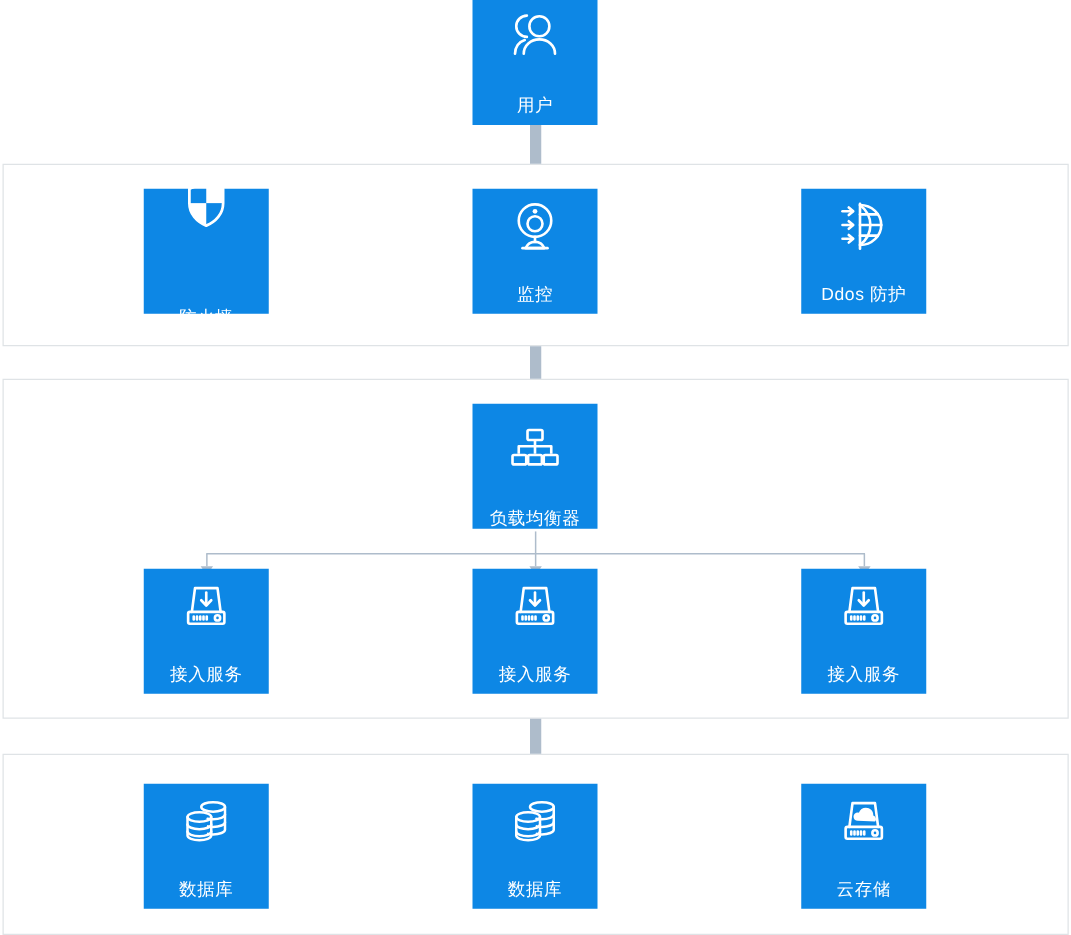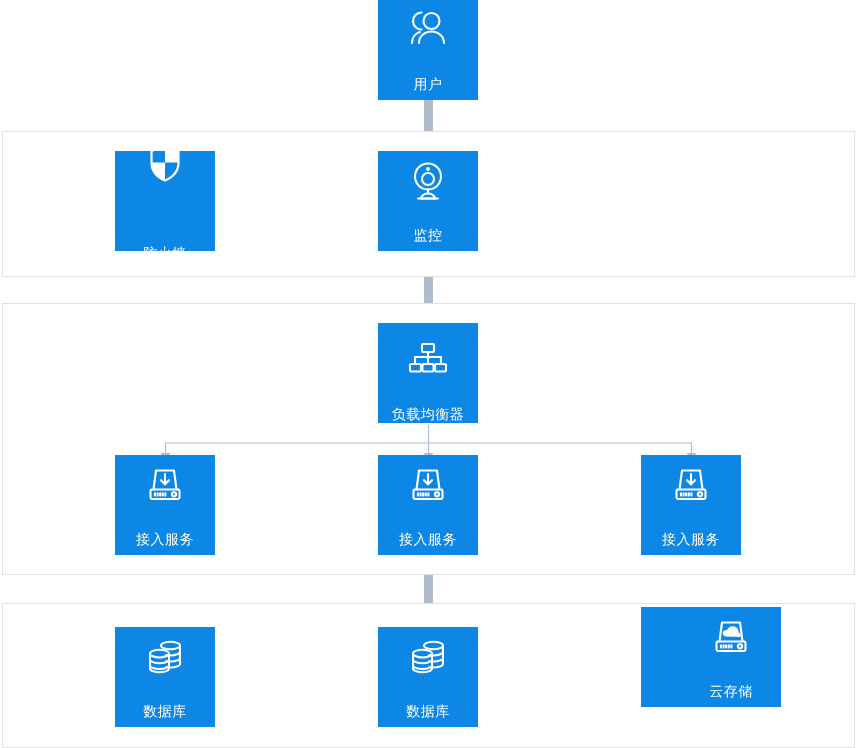--- a/index.html
+++ b/index.html
@@ -84,21 +84,21 @@
   .t-user    { left: 378px; top: 0px;   }
   .t-fw      { left: 115px; top: 151px; gap: 36px; }
   .t-mon     { left: 378px; top: 151px; text-align: center; }
   .t-ddos    { left: 641px; top: 151px; }
   .t-lb      { left: 378px; top: 323px; justify-content: flex-end; }
   .t-svc1    { left: 115px; top: 455px; }
   .t-svc2    { left: 378px; top: 455px; }
   .t-svc3    { left: 641px; top: 455px; }
   .t-db1     { left: 115px; top: 627px; }
   .t-db2     { left: 378px; top: 627px; }
-  .t-cos     { left: 641px; top: 607px; padding-left: 40px; }
+  .t-cos     { left: 641px; top: 627px; }
 </style>
 </head>
 <body>
 
 <div id="diagram">
 
   <div class="section sec-protect"></div>
   <div class="section sec-balance"></div>
   <div class="section sec-storage"></div>
 
@@ -162,20 +162,41 @@
           <path d="M23 31.5v4"></path>
           <path d="M15.5 40.5c1.4-3.2 4.2-5 7.5-5s6.1 1.8 7.5 5Z"></path>
           <path d="M13 40.5h20"></path>
         </g>
         <circle cx="23" cy="11" r="1.9" fill="#ffffff"></circle>
       </svg>
     </span>
     <span class="tile-label">监控</span>
   </div>
 
+  <div class="tile t-ddos">
+    <span class="ico">
+      <svg viewBox="0 0 46 46">
+        <g fill="none" stroke="#ffffff" stroke-width="2.1" stroke-linecap="round" stroke-linejoin="round">
+          <path d="M6 11h8"></path>
+            <path d="M6 22h8"></path>
+            <path d="M6 33h8"></path>
+          <path d="M11 8l3.6 3-3.6 3"></path>
+          <path d="M11 19l3.6 3-3.6 3"></path>
+          <path d="M11 30l3.6 3-3.6 3"></path>
+          <path d="M20 5v36"></path>
+          <path d="M20 6c9.4 0 17 7.2 17 16s-7.6 16-17 16"></path>
+          <path d="M20 13.5h14.2"></path>
+          <path d="M20 30.5h14.2"></path>
+          <path d="M20 22h17"></path>
+          <path d="M20 6c5.4 4.2 8.3 10 8.3 16S25.4 33.8 20 38"></path>
+        </g>
+      </svg>
+    </span>
+    <span class="tile-label">Ddos 防护</span>
+  </div>
 
   <div class="tile t-lb">
     <span class="ico">
       <svg viewBox="0 0 46 46">
         <g fill="none" stroke="#ffffff" stroke-width="2.1" stroke-linejoin="round">
           <rect x="17" y="7" width="12" height="8" rx="1.2"></rect>
           <path d="M23 15v5"></path>
           <path d="M10 26v-6h26v6"></path>
           <path d="M23 20v6"></path>
           <rect x="5" y="27" width="11" height="7.5" rx="1.2"></rect>

